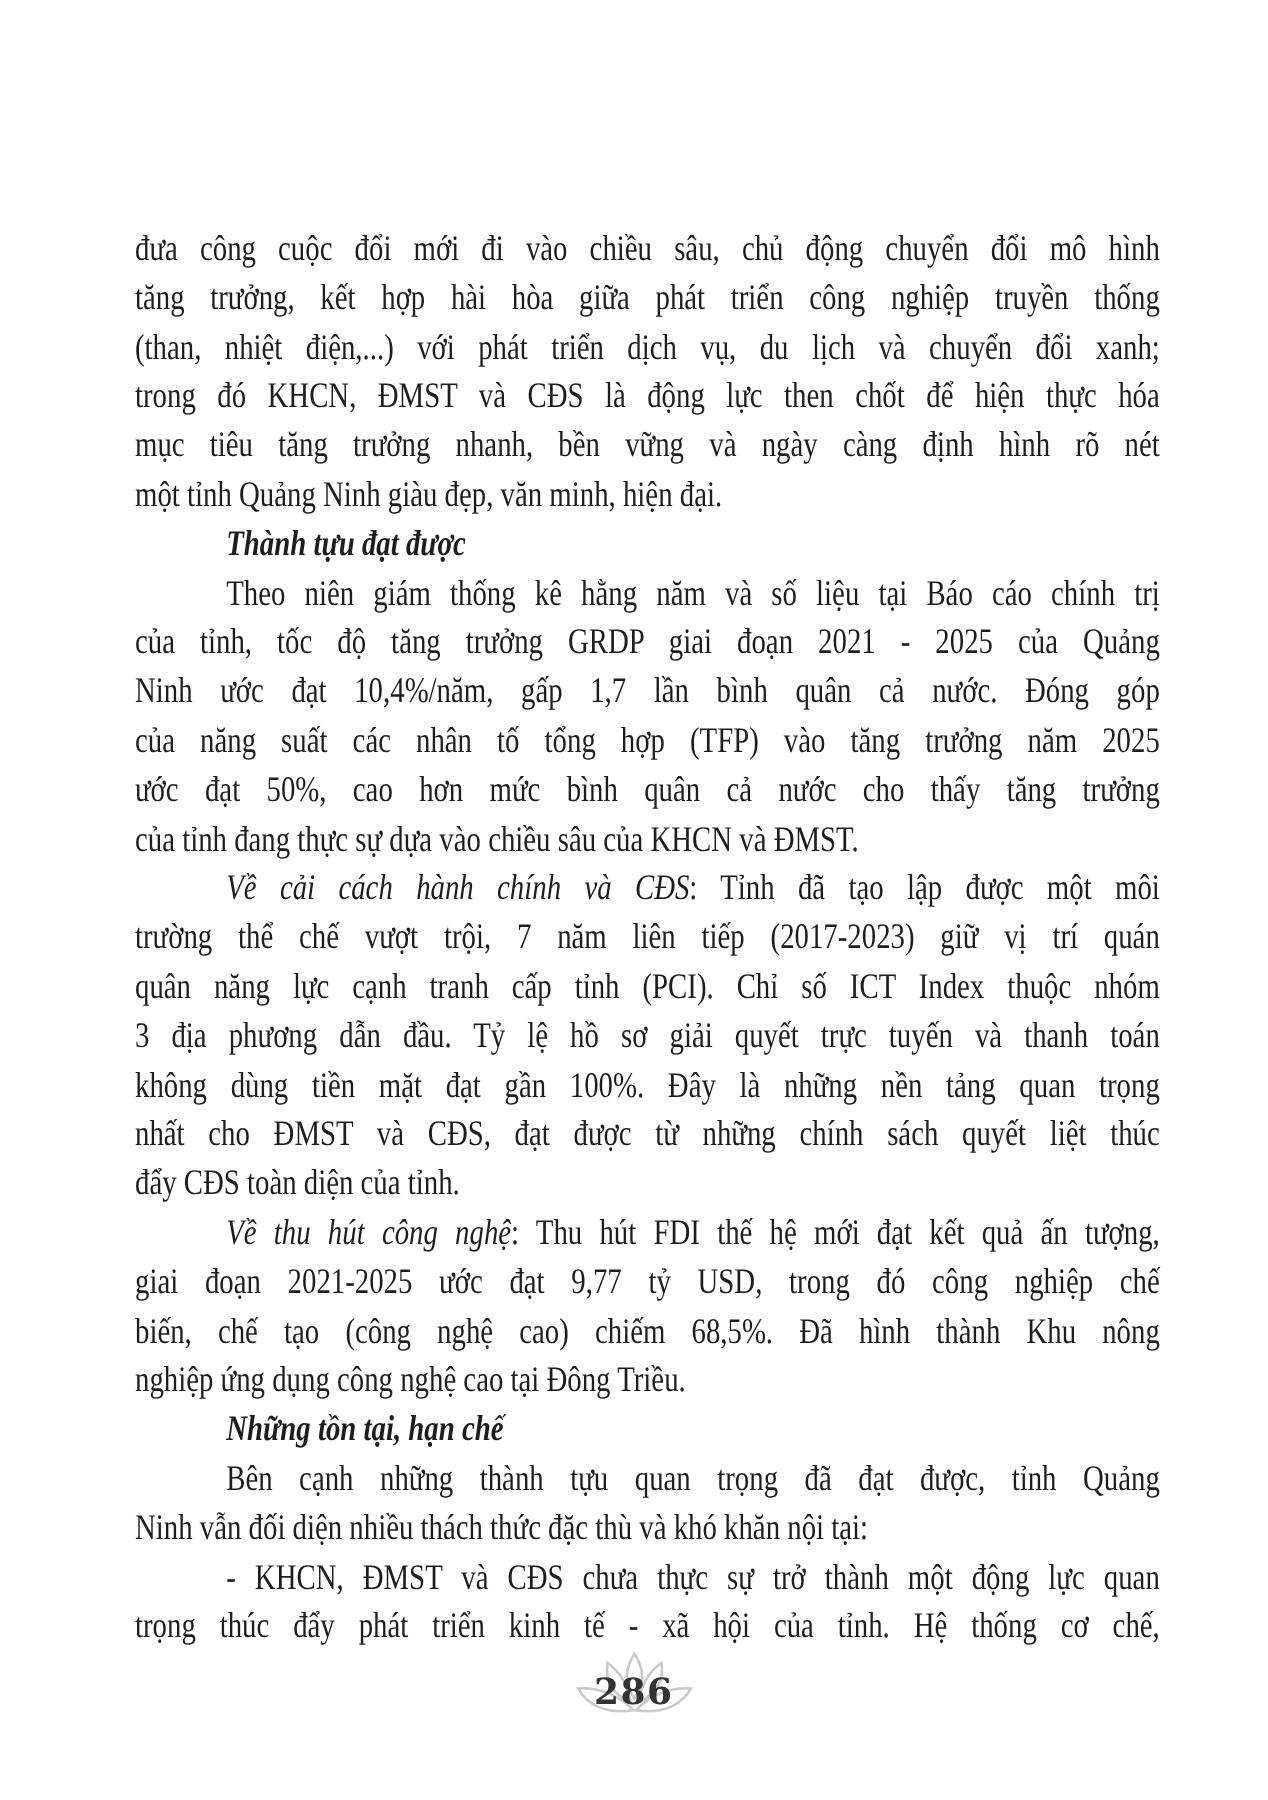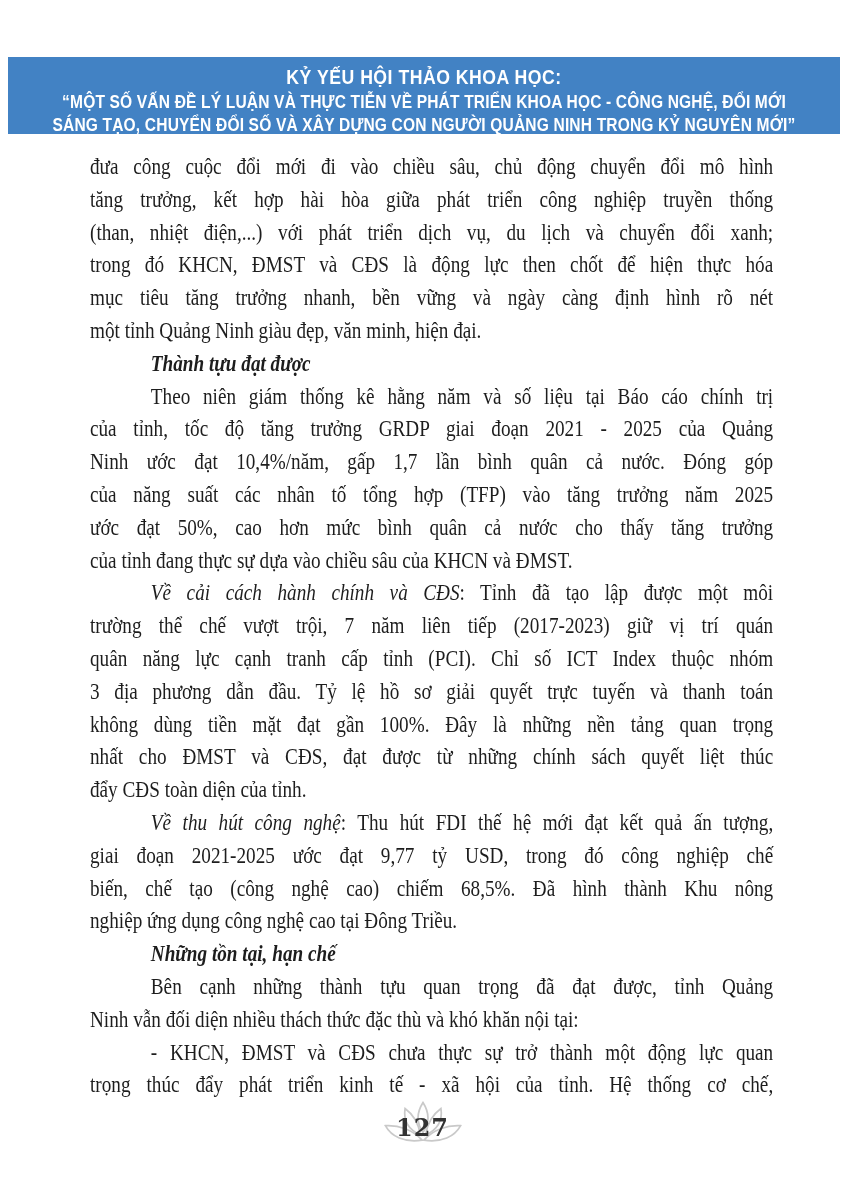--- a/index.html
+++ b/index.html
@@ -90,27 +90,20 @@
     letter-spacing: 1px;
     color: #333333;
     z-index: 2;
   }
 </style>
 </head>
 <body>
 
 <div class="page">
 
-  <div class="banner">
-    <div class="banner-inner">
-      <div class="h-line1">KỶ YẾU HỘI THẢO KHOA HỌC:</div>
-      <div class="h-line2">“MỘT SỐ VẤN ĐỀ LÝ LUẬN VÀ THỰC TIỄN VỀ PHÁT TRIỂN KHOA HỌC - CÔNG NGHỆ, ĐỔI MỚI</div>
-      <div class="h-line2">SÁNG TẠO, CHUYỂN ĐỔI SỐ VÀ XÂY DỰNG CON NGƯỜI QUẢNG NINH TRONG KỶ NGUYÊN MỚI”</div>
-    </div>
-  </div>
 
   <div class="text-column">
       <div class="line"><span>đưa công cuộc đổi mới đi vào chiều sâu, chủ động chuyển đổi mô hình</span></div>
       <div class="line"><span>tăng trưởng, kết hợp hài hòa giữa phát triển công nghiệp truyền thống</span></div>
       <div class="line"><span>(than, nhiệt điện,...) với phát triển dịch vụ, du lịch và chuyển đổi xanh;</span></div>
       <div class="line"><span>trong đó KHCN, ĐMST và CĐS là động lực then chốt để hiện thực hóa</span></div>
       <div class="line"><span>mục tiêu tăng trưởng nhanh, bền vững và ngày càng định hình rõ nét</span></div>
       <div class="line left"><span>một tỉnh Quảng Ninh giàu đẹp, văn minh, hiện đại.</span></div>
       <div class="line indent left"><span class="bi">Thành tựu đạt được</span></div>
       <div class="line indent"><span>Theo niên giám thống kê hằng năm và số liệu tại Báo cáo chính trị</span></div>
@@ -142,16 +135,16 @@
       <svg viewBox="0 0 100 62" width="86" height="53" xmlns="http://www.w3.org/2000/svg">
         <g fill="#ffffff" stroke="#c9c9c9" stroke-width="2">
           <path d="M6 30 C13 43 28 50 49 47 C38 35 22 29 6 30 Z"></path>
           <path d="M94 30 C87 43 72 50 51 47 C62 35 78 29 94 30 Z"></path>
           <path d="M29 10 C27 23 32 34 47 41 C45 28 40 18 29 10 Z"></path>
           <path d="M71 10 C73 23 68 34 53 41 C55 28 60 18 71 10 Z"></path>
           <path d="M50 3 C43 14 41 25 50 38 C59 25 57 14 50 3 Z"></path>
         </g>
       </svg>
     </div>
-    <div class="pageno">127</div>
+    <div class="pageno">286</div>
   </div>
 
 </div>
 
 </body></html>

